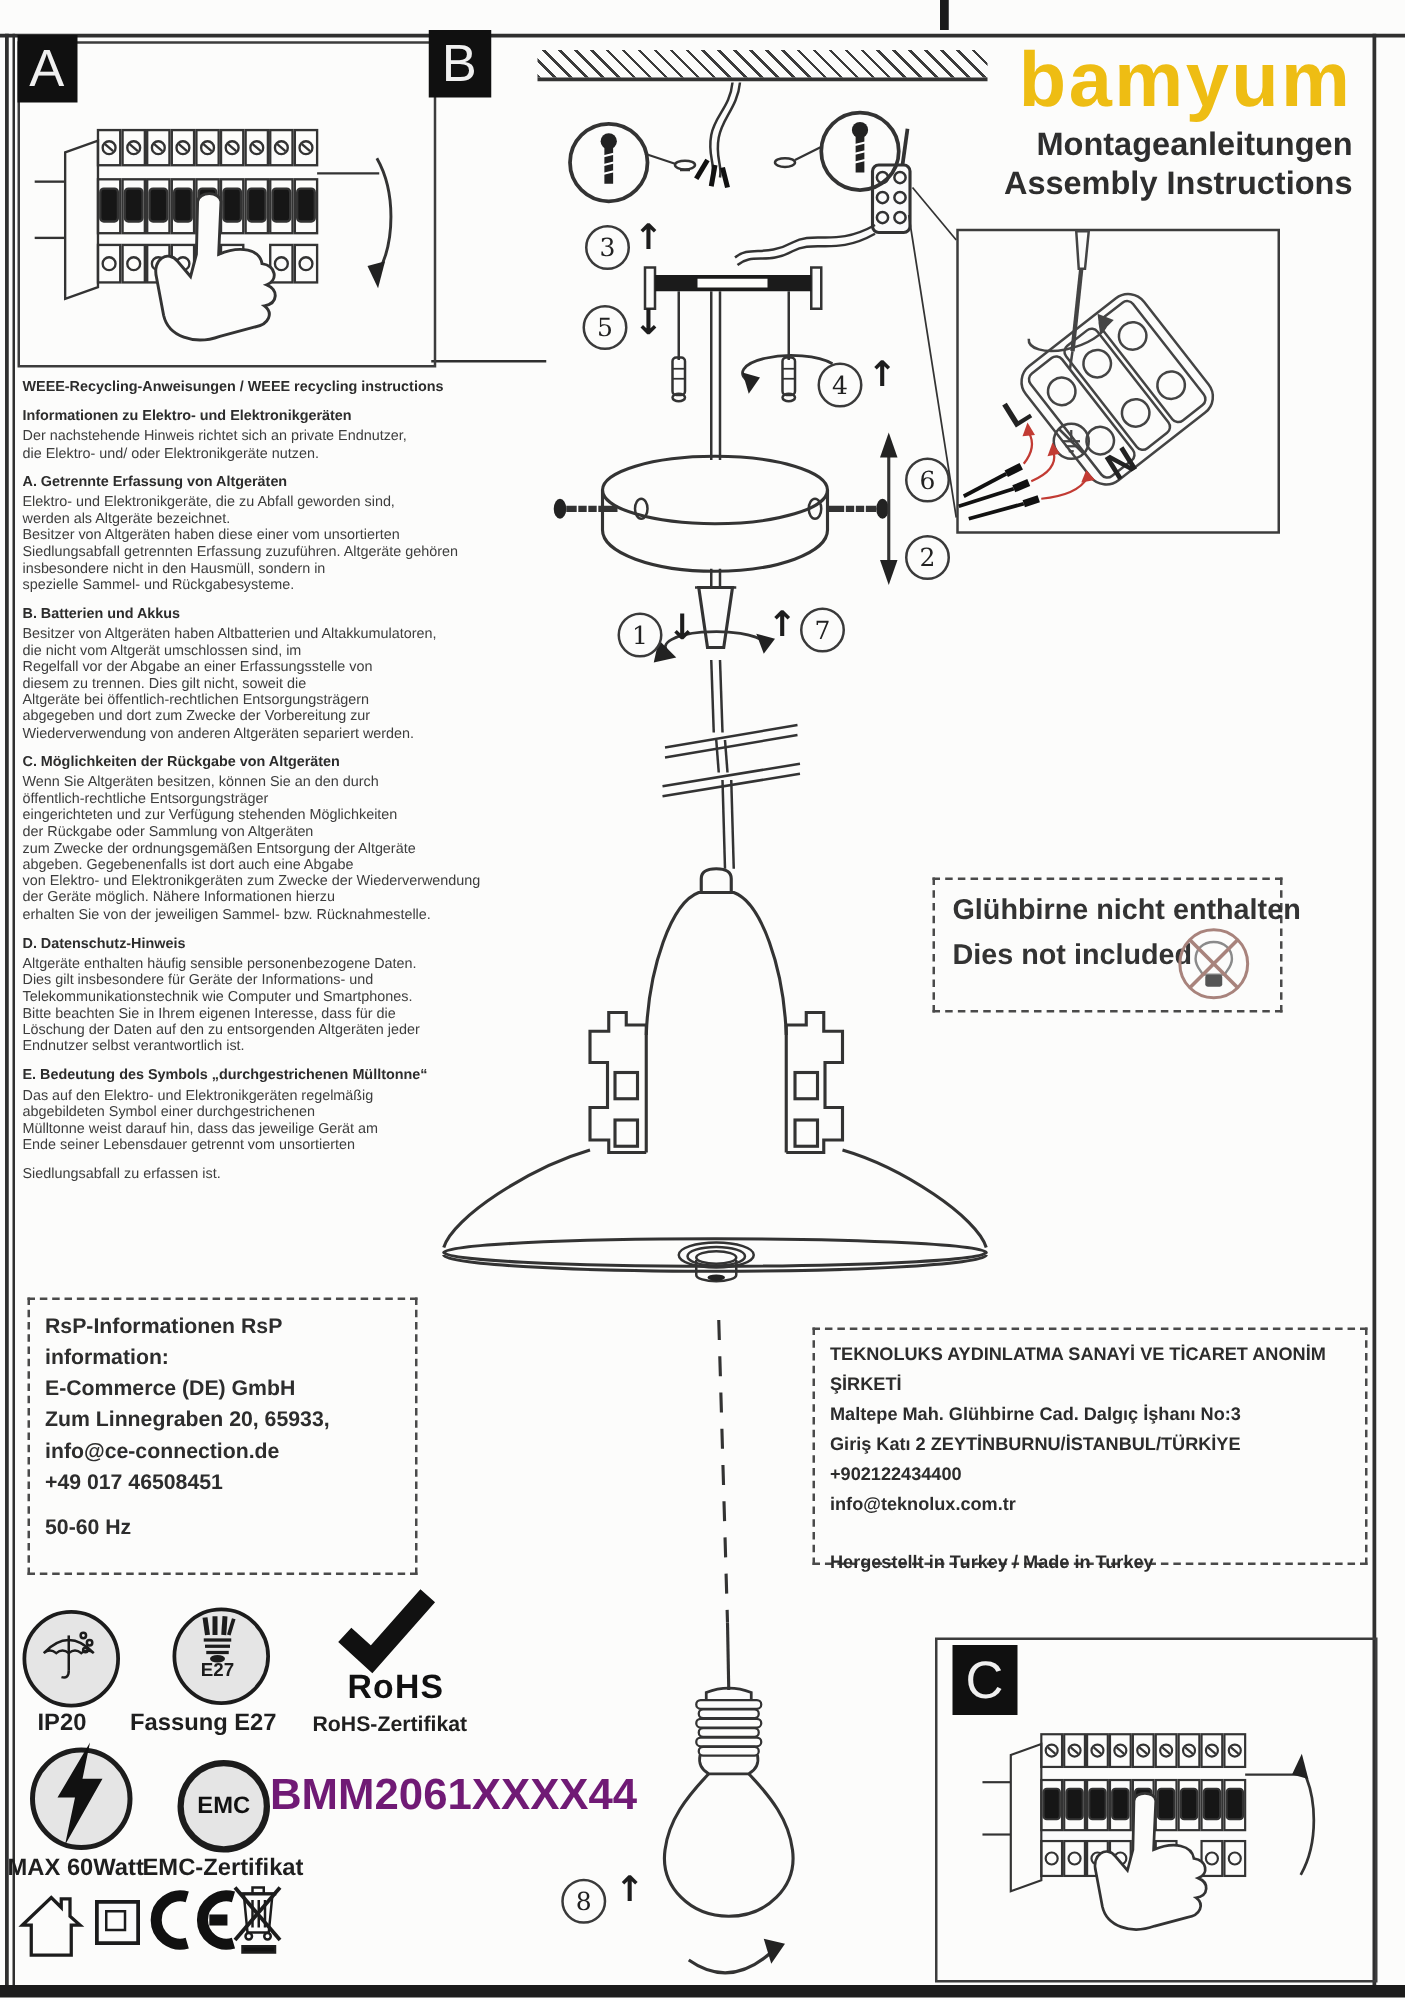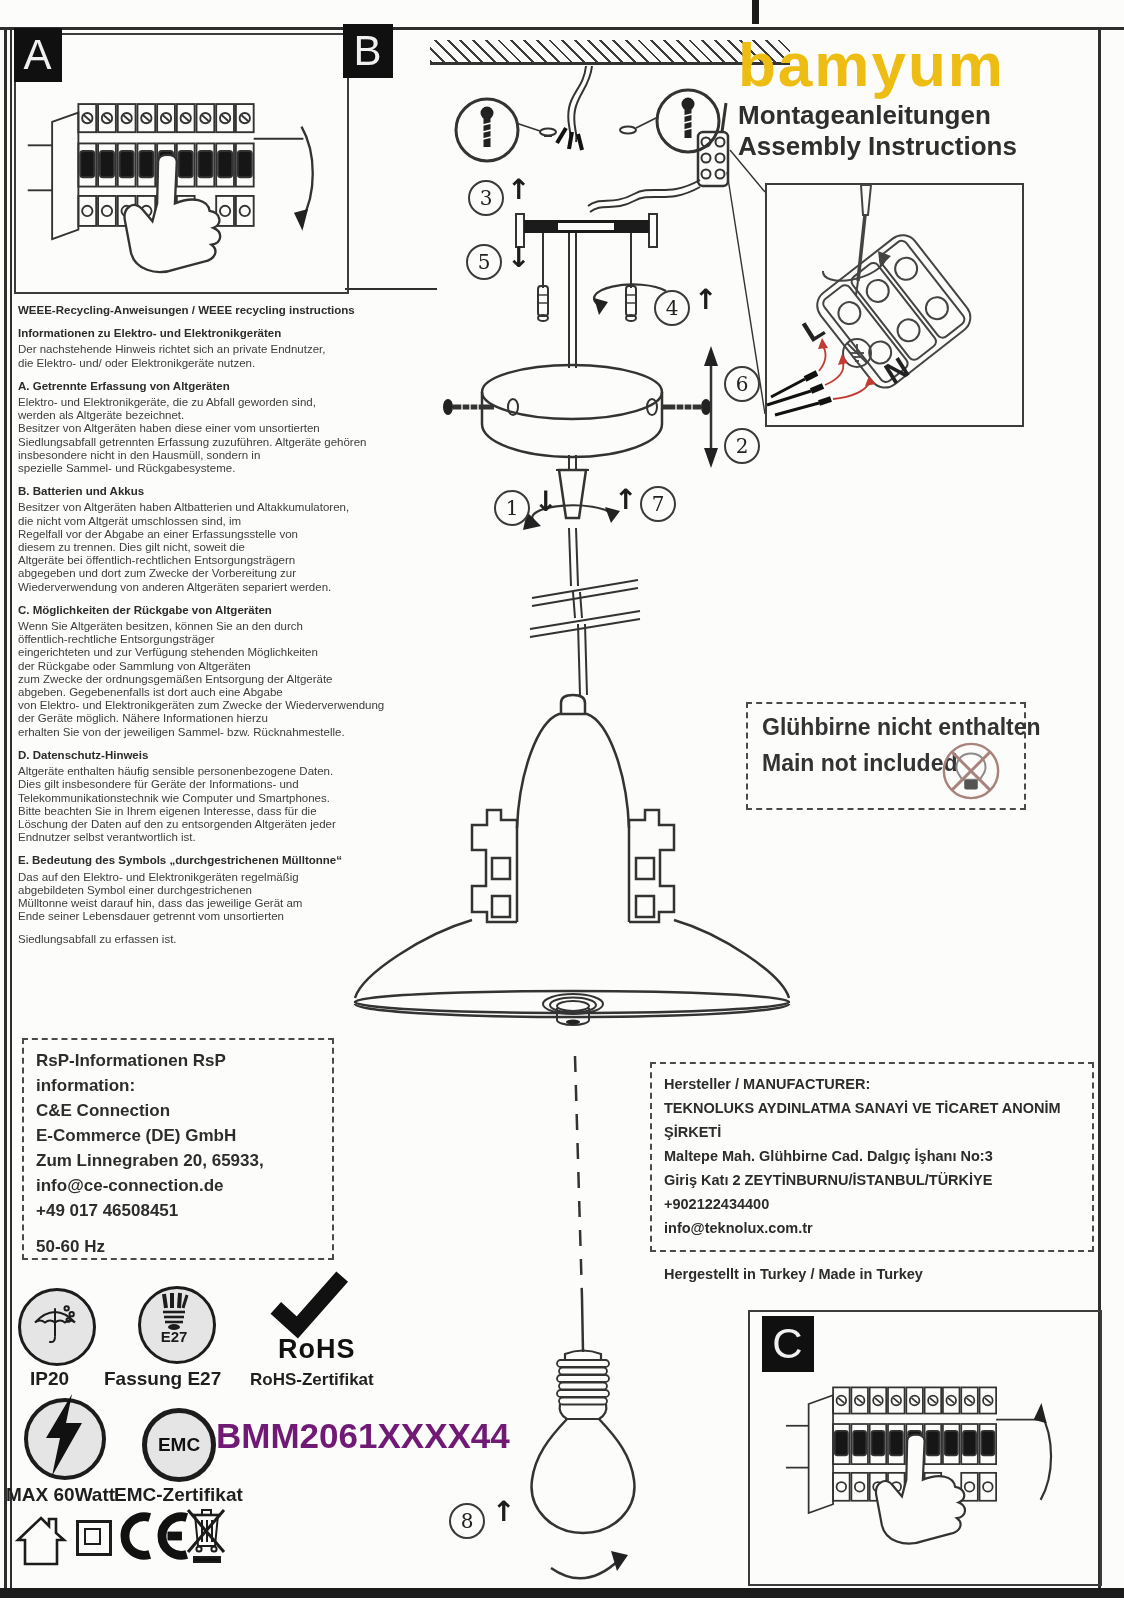--- a/index.html
+++ b/index.html
@@ -6,21 +6,21 @@
   .page{position:relative;width:1124px;height:1600px;background:#fcfcfb;font-family:"Liberation Sans",sans-serif;color:#333;overflow:hidden}
   .abs{position:absolute}
   .line{position:absolute;background:#2f2f2f}
   .box{position:absolute;border:2.5px solid #3c3c3c;background:transparent}
   .dashedbox{position:absolute;border:2.5px dashed #4a4a4a;background:transparent}
   .plabel{position:absolute;background:#101010;color:#f0f0f0;display:flex;align-items:center;justify-content:center;
           font-size:42px;font-weight:300;letter-spacing:1px}
   .step{position:absolute;width:32px;height:32px;border:2px solid #3a3a3a;border-radius:50%;display:flex;align-items:center;
         justify-content:center;font-family:"DejaVu Serif",serif;font-size:20px;color:#222;background:#fcfcfb}
   .arr{position:absolute;font-size:28px;font-weight:bold;color:#1d1d1d;font-family:"DejaVu Sans",sans-serif;line-height:28px}
-  #brand{position:absolute;left:738px;top:30px;width:310px;text-align:left}
+  #brand{position:absolute;left:772px;top:30px;width:310px;text-align:right}
   .logo{font-size:62px;font-weight:800;color:#eebd13;letter-spacing:2px;line-height:70px;font-family:"Liberation Sans",sans-serif}
   .sub{font-size:26px;font-weight:600;color:#2e2e2e;line-height:31px}
   #weee{position:absolute;left:18px;top:294px;width:424px;font-size:11.5px;line-height:13.2px;color:#3d3d3d}
   .wh{font-weight:bold;margin:10px 0 3px;color:#2c2c2c}
   .wp{white-space:pre-line}
   .gtext{position:absolute;font-size:23px;font-weight:600;color:#333;line-height:26px}
   .rline{font-size:17px;font-weight:700;color:#2d2d2d;line-height:25px}
   .mline{font-size:14.5px;font-weight:700;color:#2c2c2c;line-height:24px}
   .clabel{position:absolute;font-size:19px;font-weight:700;color:#1f1f1f}
   .circleicon{position:absolute;border:3.5px solid #1c1c1c;border-radius:50%;background:#e5e5e5}
@@ -363,21 +363,21 @@
         <path d="M68,216 C88,214 100,208 105,199"></path>
         <polygon points="53,166 63,165 57,155" fill="#c23b33" stroke="none"></polygon>
         <polygon points="73,182 83,180 77,171" fill="#c23b33" stroke="none"></polygon>
         <polygon points="100,203 104,193 111,201" fill="#c23b33" stroke="none"></polygon>
       </g>
     </g>
   </svg>
 
   <div class="dashedbox" style="left:746px;top:702px;width:276px;height:104px"></div>
   <div class="gtext" style="left:762px;top:714px">Glühbirne nicht enthalten</div>
-  <div class="gtext" style="left:762px;top:750px">Main not included</div>
+  <div class="gtext" style="left:762px;top:750px">Dies not included</div>
   <svg class="abs" style="left:940px;top:740px" width="62" height="62" viewBox="0 0 64 64">
     <circle cx="32" cy="32" r="28" stroke="#a8837c" stroke-width="2.5" fill="none"></circle>
     <path d="M32,14 C23,14 17,20 17,28 C17,34 21,37 23,41 L41,41 C43,37 47,34 47,28 C47,20 41,14 32,14" stroke="#8a8a8a" stroke-width="2" fill="none"></path>
     <rect x="25" y="41" width="14" height="10" rx="2" fill="#555"></rect>
     <line x1="12" y1="12" x2="52" y2="52" stroke="#a8837c" stroke-width="3"></line>
     <line x1="52" y1="12" x2="12" y2="52" stroke="#a8837c" stroke-width="3"></line>
   </svg>
 
   <div id="weee">
     <div class="wh">WEEE-Recycling-Anweisungen / WEEE recycling instructions</div>
@@ -420,31 +420,29 @@
     <div class="wp">Das auf den Elektro- und Elektronikgeräten regelmäßig
  abgebildeten Symbol einer durchgestrichenen
 Mülltonne weist darauf hin, dass das jeweilige Gerät am
 Ende seiner Lebensdauer getrennt vom unsortierten</div>
     <div class="wp" style="margin-top:10px">Siedlungsabfall zu erfassen ist.</div>
   </div>
 
   <div class="dashedbox" style="left:22px;top:1038px;width:308px;height:218px"></div>
   <div class="abs" style="left:36px;top:1048px;width:288px">
     <div class="rline">RsP-Informationen RsP information:</div>
-    <div class="rline">C&amp;E Connection</div>
     <div class="rline">E-Commerce (DE) GmbH</div>
     <div class="rline">Zum Linnegraben 20, 65933,</div>
     <div class="rline">info@ce-connection.de</div>
     <div class="rline">+49 017 46508451</div>
     <div class="rline" style="margin-top:11px">50-60 Hz</div>
   </div>
 
   <div class="dashedbox" style="left:650px;top:1062px;width:440px;height:186px"></div>
   <div class="abs" style="left:664px;top:1072px;width:420px">
-    <div class="mline">Hersteller / MANUFACTURER:</div>
     <div class="mline">TEKNOLUKS AYDINLATMA SANAYİ VE TİCARET ANONİM ŞİRKETİ</div>
     <div class="mline">Maltepe Mah. Glühbirne Cad. Dalgıç İşhanı No:3</div>
     <div class="mline">Giriş Katı 2 ZEYTİNBURNU/İSTANBUL/TÜRKİYE</div>
     <div class="mline">+902122434400</div>
     <div class="mline">info@teknolux.com.tr</div>
     <div class="mline" style="margin-top:22px">Hergestellt in Turkey / Made in Turkey</div>
   </div>
 
   <div class="circleicon" style="left:18px;top:1288px;width:72px;height:72px"></div>
   <svg class="abs" style="left:30px;top:1300px" width="50" height="50" viewBox="0 0 60 60">

